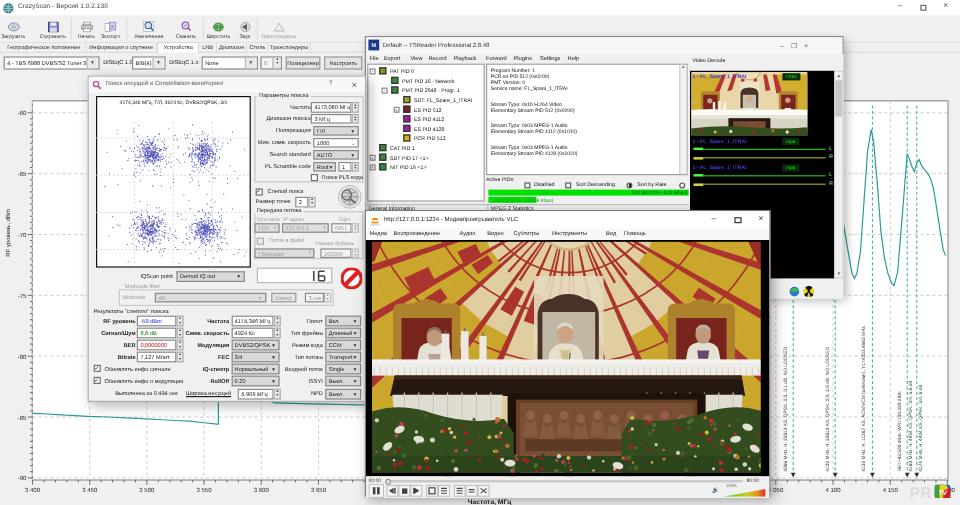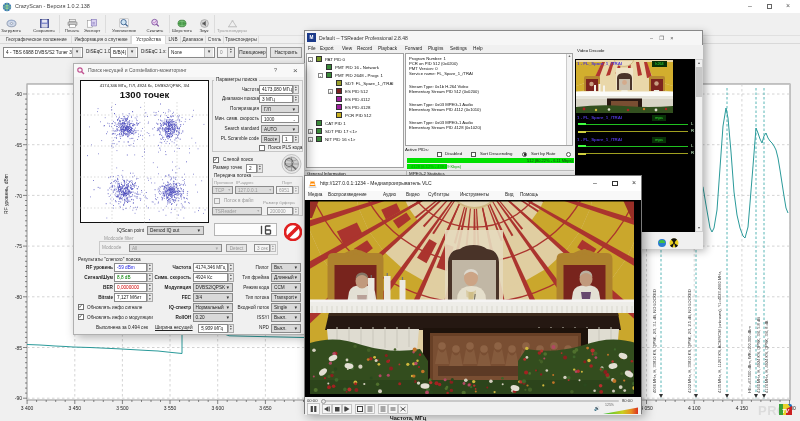--- a/index.html
+++ b/index.html
@@ -498,21 +498,20 @@
 <div class="abs" style="left:0;top:0;width:230px;height:13px;background:#f8f8f8;"></div>
 <svg class="abs" style="left:3px;top:2.5px" width="8" height="8" viewBox="0 0 8 8">
       <circle cx="3" cy="3" r="2.2" fill="none" stroke="#c05090" stroke-width="1.2"></circle>
       <path d="M4.5 4.5 L7 7" stroke="#c05090" stroke-width="1.4"></path>
     </svg>
 <div class="abs" style="left:14px;top:3px;font-size:5px;color:#555;">Поиск несущей и Constellation-мониторинг</div>
 <div class="abs" style="left:200px;top:2.5px;font-size:5.5px;color:#555;">?</div>
 <div class="abs" style="left:219px;top:2px;font-size:8px;color:#555;">×</div>
 <div class="abs" style="left:6px;top:16px;width:129px;height:143px;background:#fff;border:1.5px solid #111;"></div>
 <div class="abs" style="left:8px;top:19px;width:125px;text-align:center;font-size:4.2px;color:#111;white-space:nowrap;">4174,346 МГц, Г/Л, 4924 Кс, DVBS2/QPSK, 3/4</div>
-<div class="abs" style="left:8px;top:25px;width:125px;text-align:center;font-size:9.5px;font-weight:bold;color:#111;">1300 точек</div>
 <svg class="abs" style="left:6px;top:16px" width="129" height="143" viewBox="0 0 129 143">
       <g stroke="#c4c4c4" stroke-width="0.6" stroke-dasharray="1.5,2">
         <line x1="32" y1="22" x2="32" y2="143"></line>
         <line x1="64.5" y1="22" x2="64.5" y2="143"></line>
         <line x1="97" y1="22" x2="97" y2="143"></line>
         <line x1="0" y1="35" x2="129" y2="35"></line>
         <line x1="0" y1="66" x2="129" y2="66"></line>
         <line x1="0" y1="97" x2="129" y2="97"></line>
         <line x1="0" y1="128" x2="129" y2="128"></line>
       </g>

